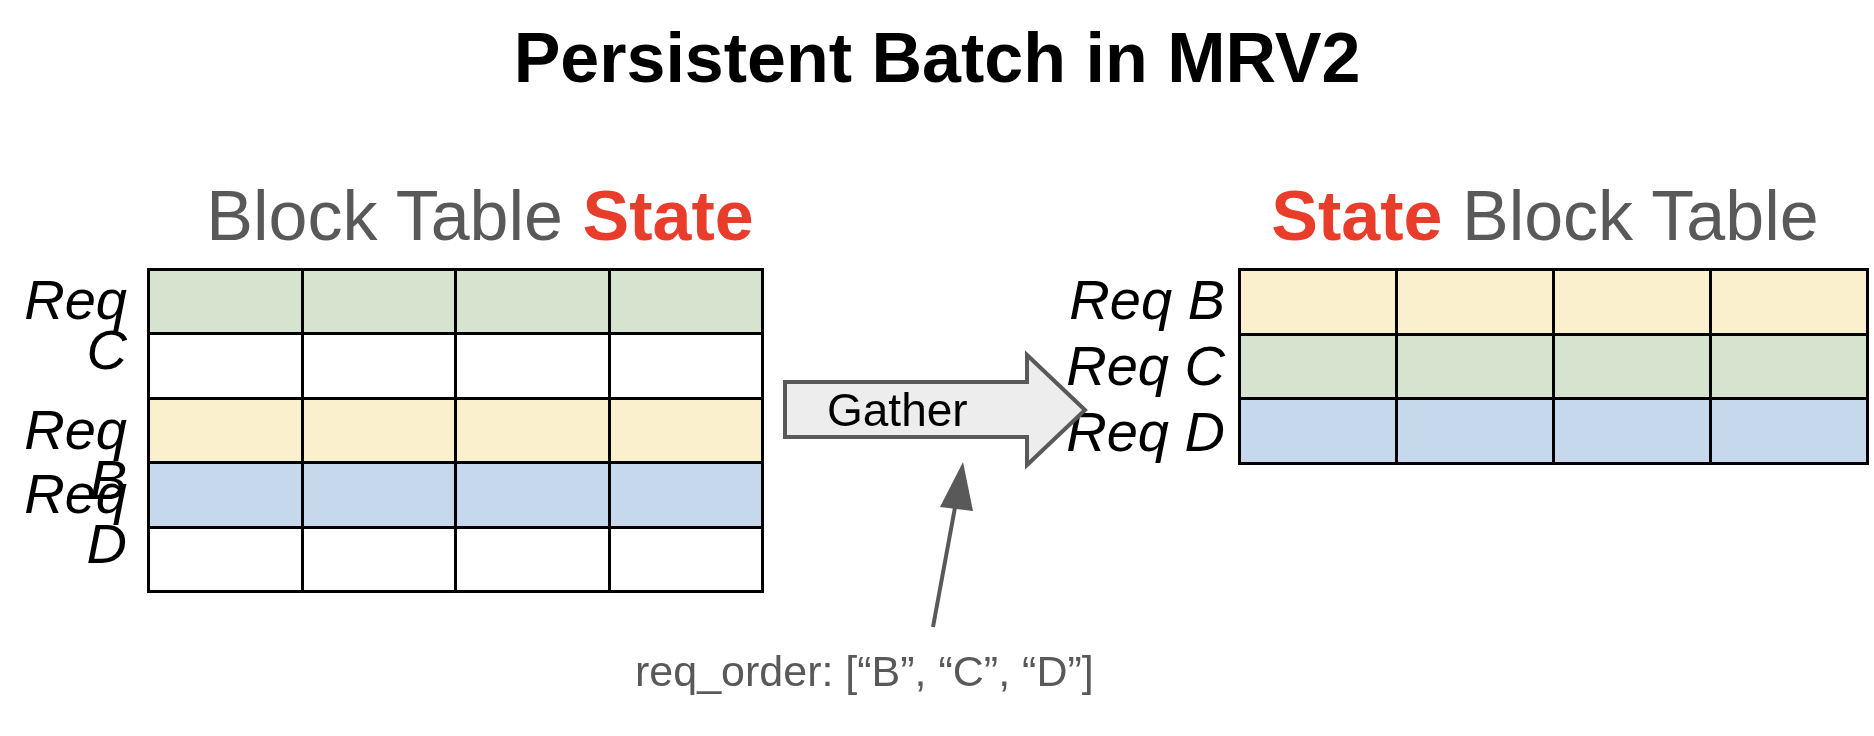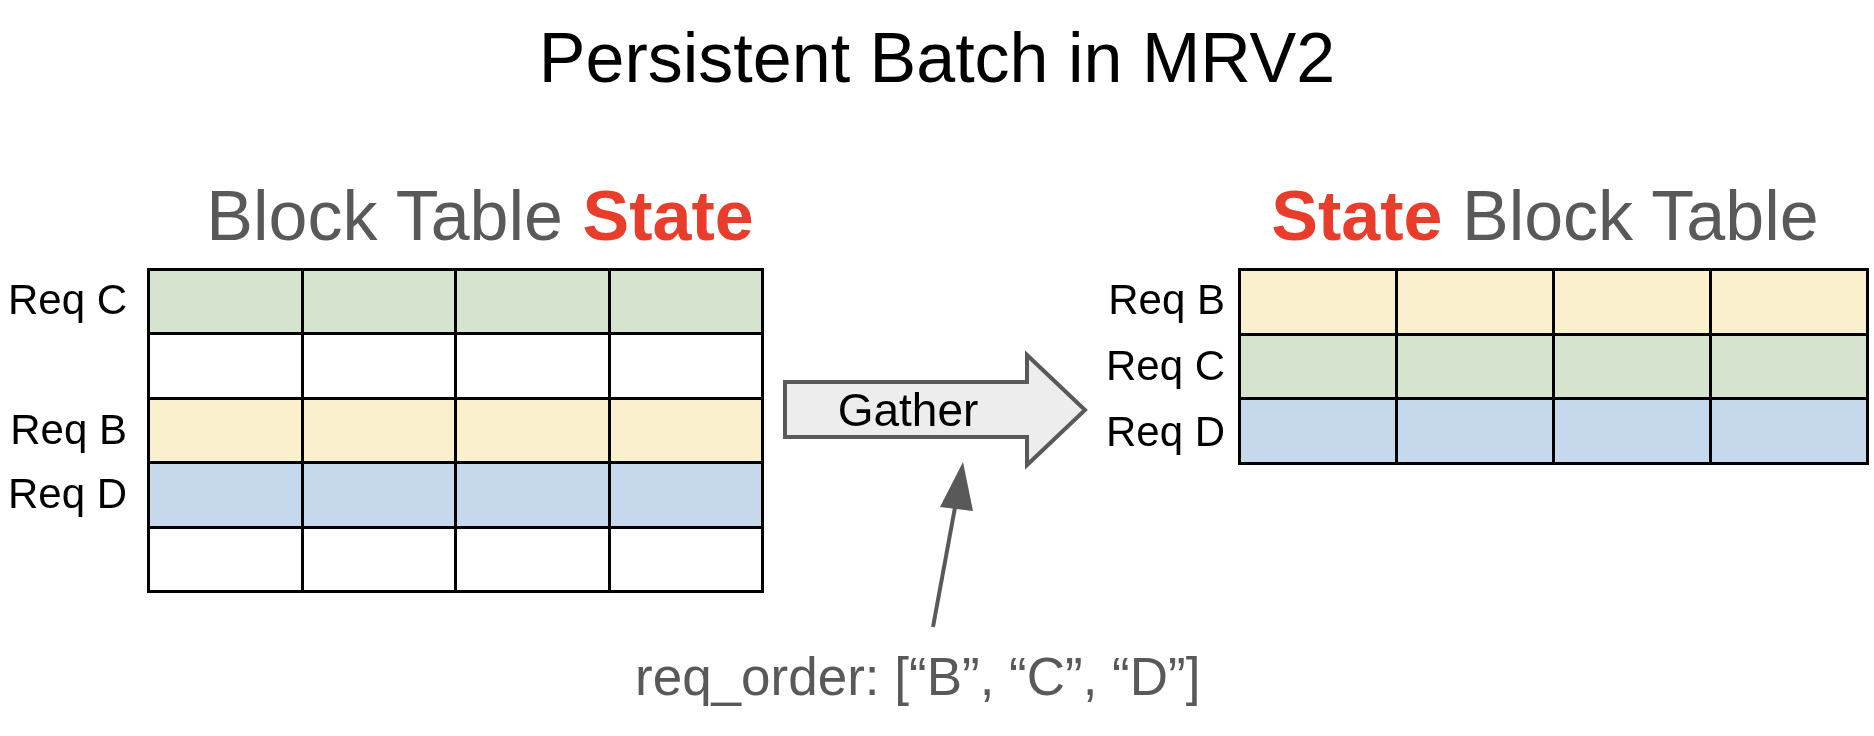--- a/index.html
+++ b/index.html
@@ -2,51 +2,51 @@
 <html style="--gray: #595959; --red: #e93d2b; --arrow-fill: #ededed; --arrow-stroke: #595959;"><head>
 <meta charset="utf-8">
 <style>
   html,body{margin:0;padding:0;background:#ffffff;}
   .canvas{
     position:relative;width:1874px;height:736px;background:#fff;overflow:hidden;
     font-family:"Liberation Sans", sans-serif;
   }
   .title{
     position:absolute;left:0;top:18px;width:1874px;text-align:center;
-    font-size:70px;line-height:1.15;color:#000;letter-spacing:0;
+    font-size:70px;line-height:1.15;color:#000;letter-spacing:0;font-weight:bold;
   }
   .panel-heading{
     position:absolute;top:178px;font-size:70px;line-height:1.1;color:var(--gray);
     text-align:center;white-space:pre;
   }
   .panel-heading .hl{color:var(--red);font-weight:bold;}
   .heading-left{left:130px;width:700px;}
   .heading-right{left:1195px;width:700px;}
   .block-table{
     position:absolute;display:grid;gap:3px;background:#000;border:3px solid #000;
     box-sizing:border-box;
   }
   .table-left{left:147px;top:268px;width:617px;height:325px;}
   .table-right{left:1238px;top:268px;width:631px;height:197px;}
   .cell{width:100%;height:100%;}
   .row-label{
-    position:absolute;font-size:42px;line-height:50px;color:#000;text-align:right;
+    position:absolute;font-size:56px;line-height:50px;color:#000;text-align:right;font-style:italic;
   }
   .labels-left .row-label{left:0;width:127px;}
   .labels-right .row-label{left:1000px;width:225px;}
   .svg-layer{position:absolute;left:0;top:0;pointer-events:none;}
   .gather-body{fill:var(--arrow-fill);stroke:var(--arrow-stroke);stroke-width:4;}
   .anno-line{stroke:var(--arrow-stroke);stroke-width:4;fill:none;}
   .anno-head{fill:var(--arrow-stroke);stroke:none;}
   .gather-label{
     position:absolute;left:788px;top:383px;width:240px;height:54px;
-    font-size:46px;line-height:54px;text-align:center;color:#000;
+    font-size:46px;line-height:54px;color:#000;padding-left:39px;
   }
   .req-order{
-    position:absolute;left:635px;top:648px;font-size:53px;line-height:1.1;
+    position:absolute;left:635px;top:648px;font-size:43px;line-height:1.1;
     color:var(--gray);white-space:pre;
   }
 </style>
 </head>
 <body>
 
 <div class="canvas">
 
   <div class="title">Persistent Batch in MRV2</div>
 

